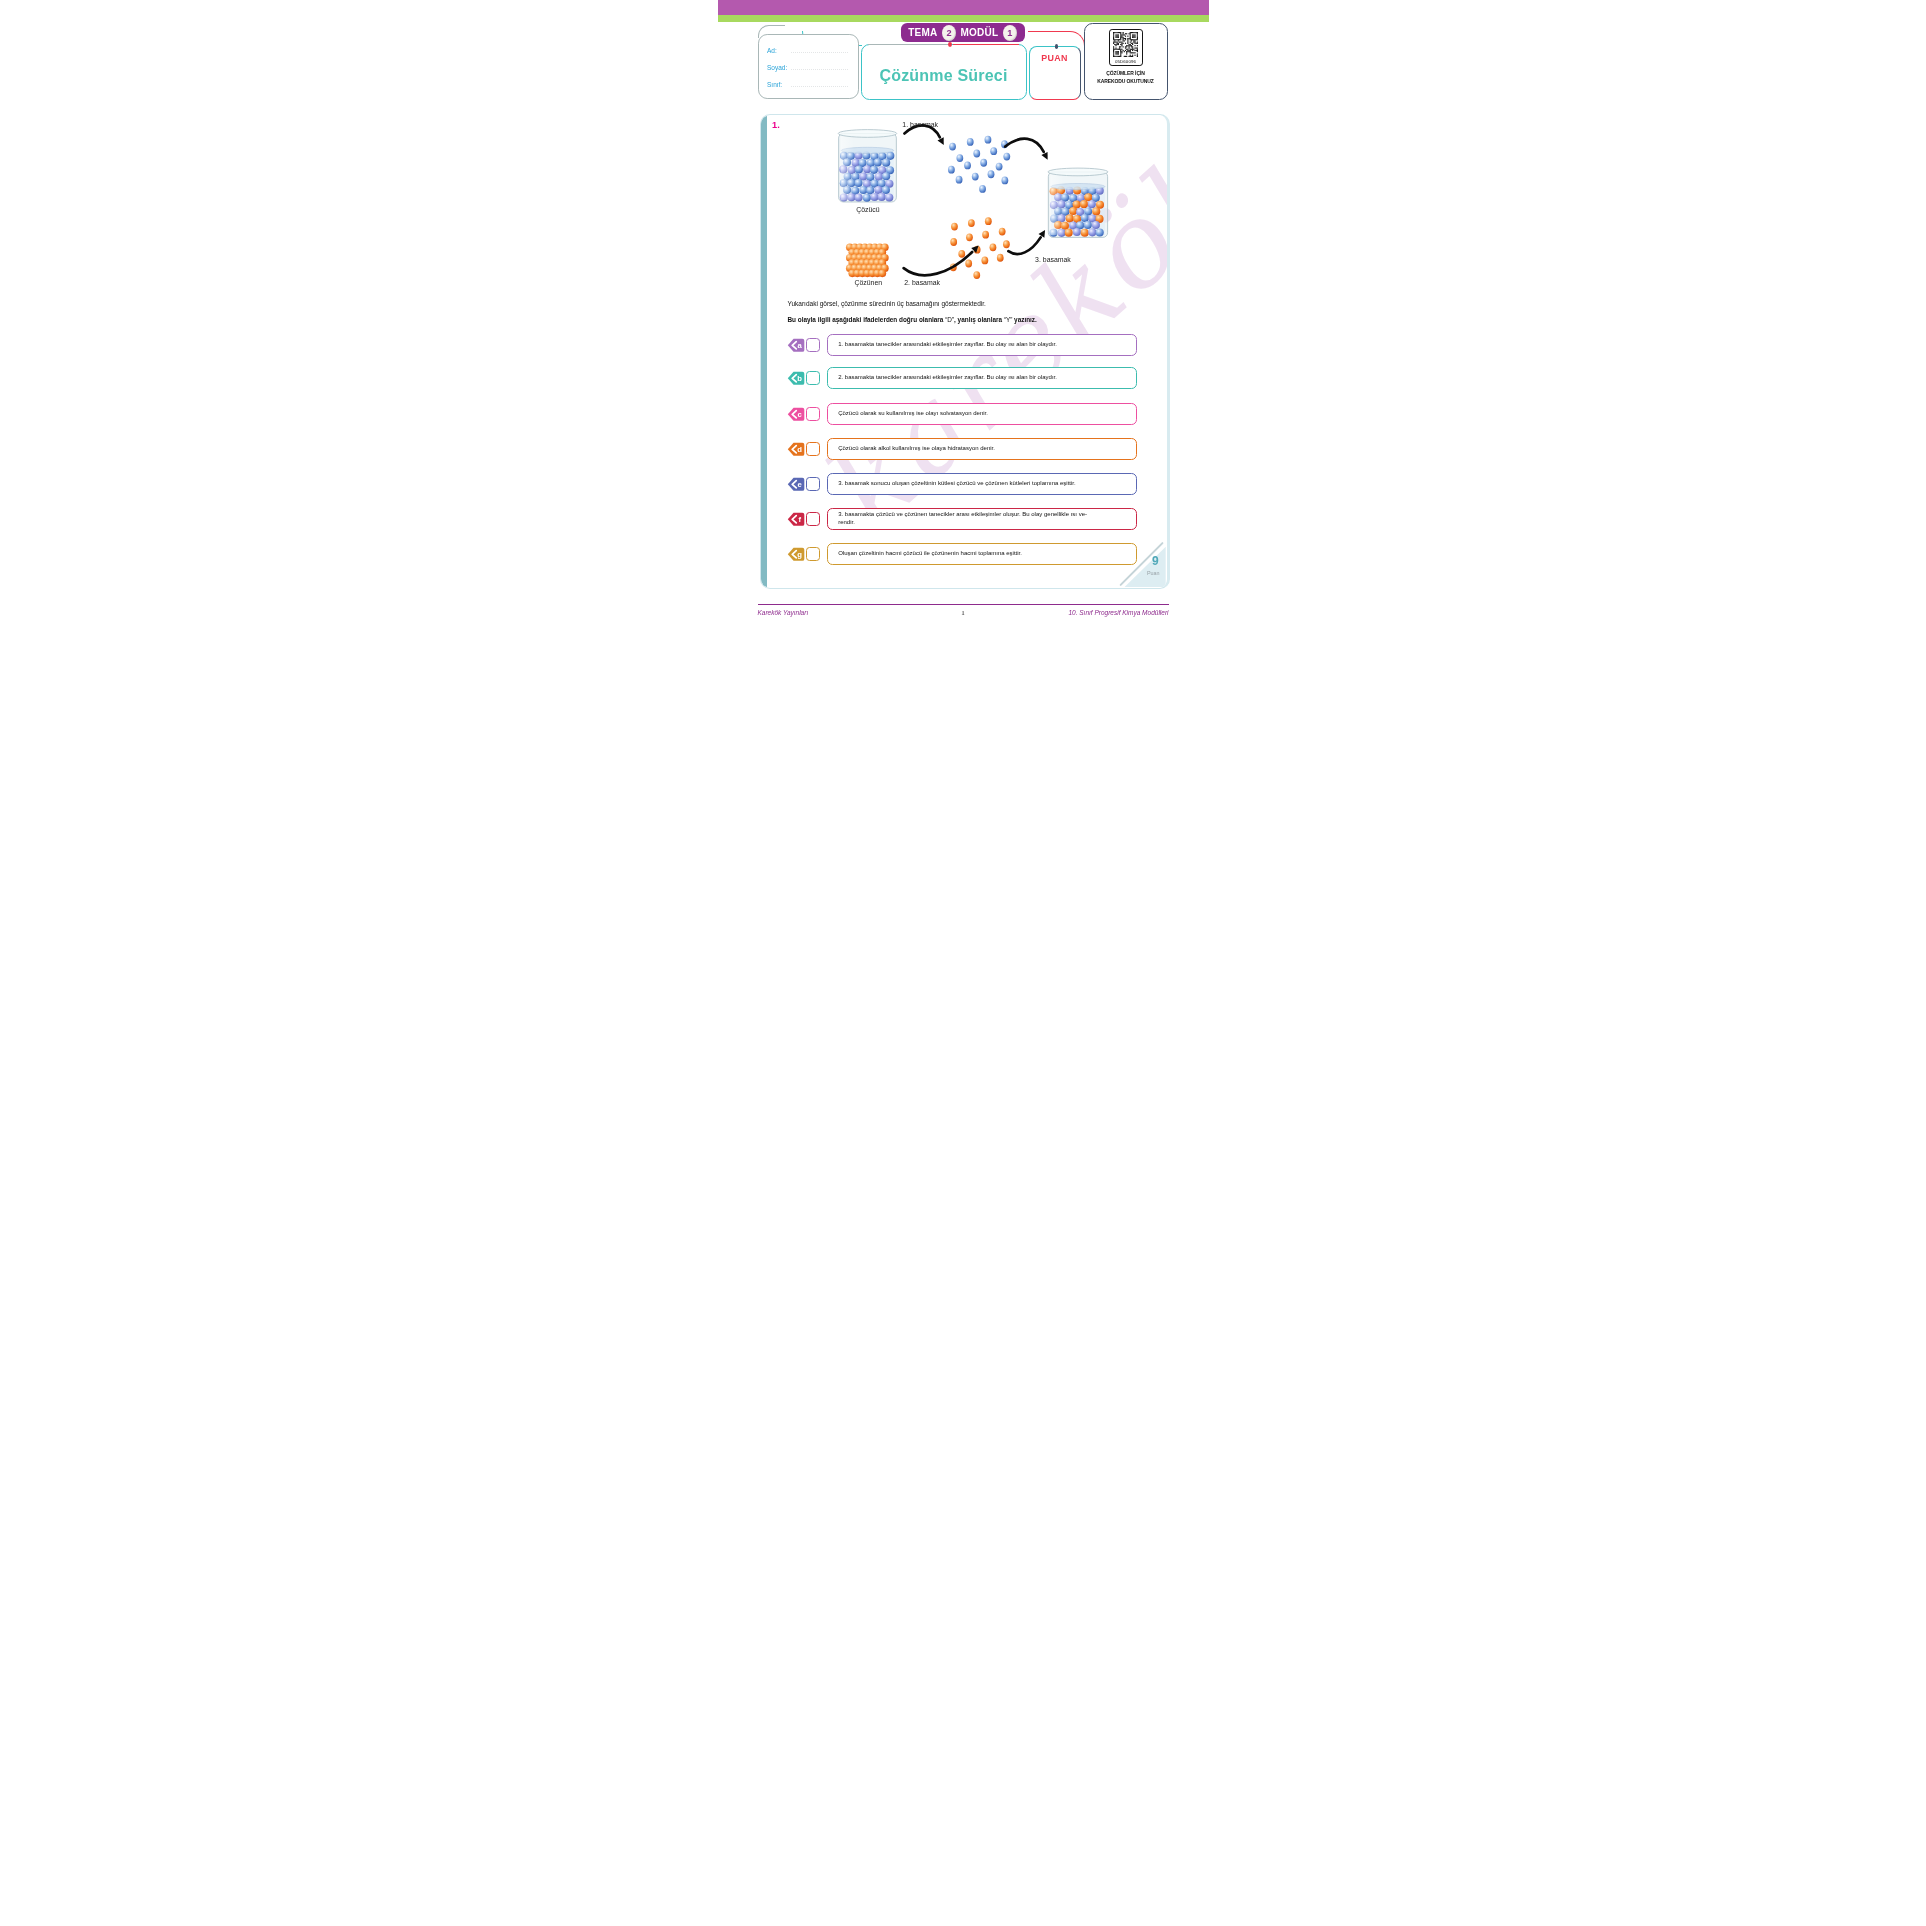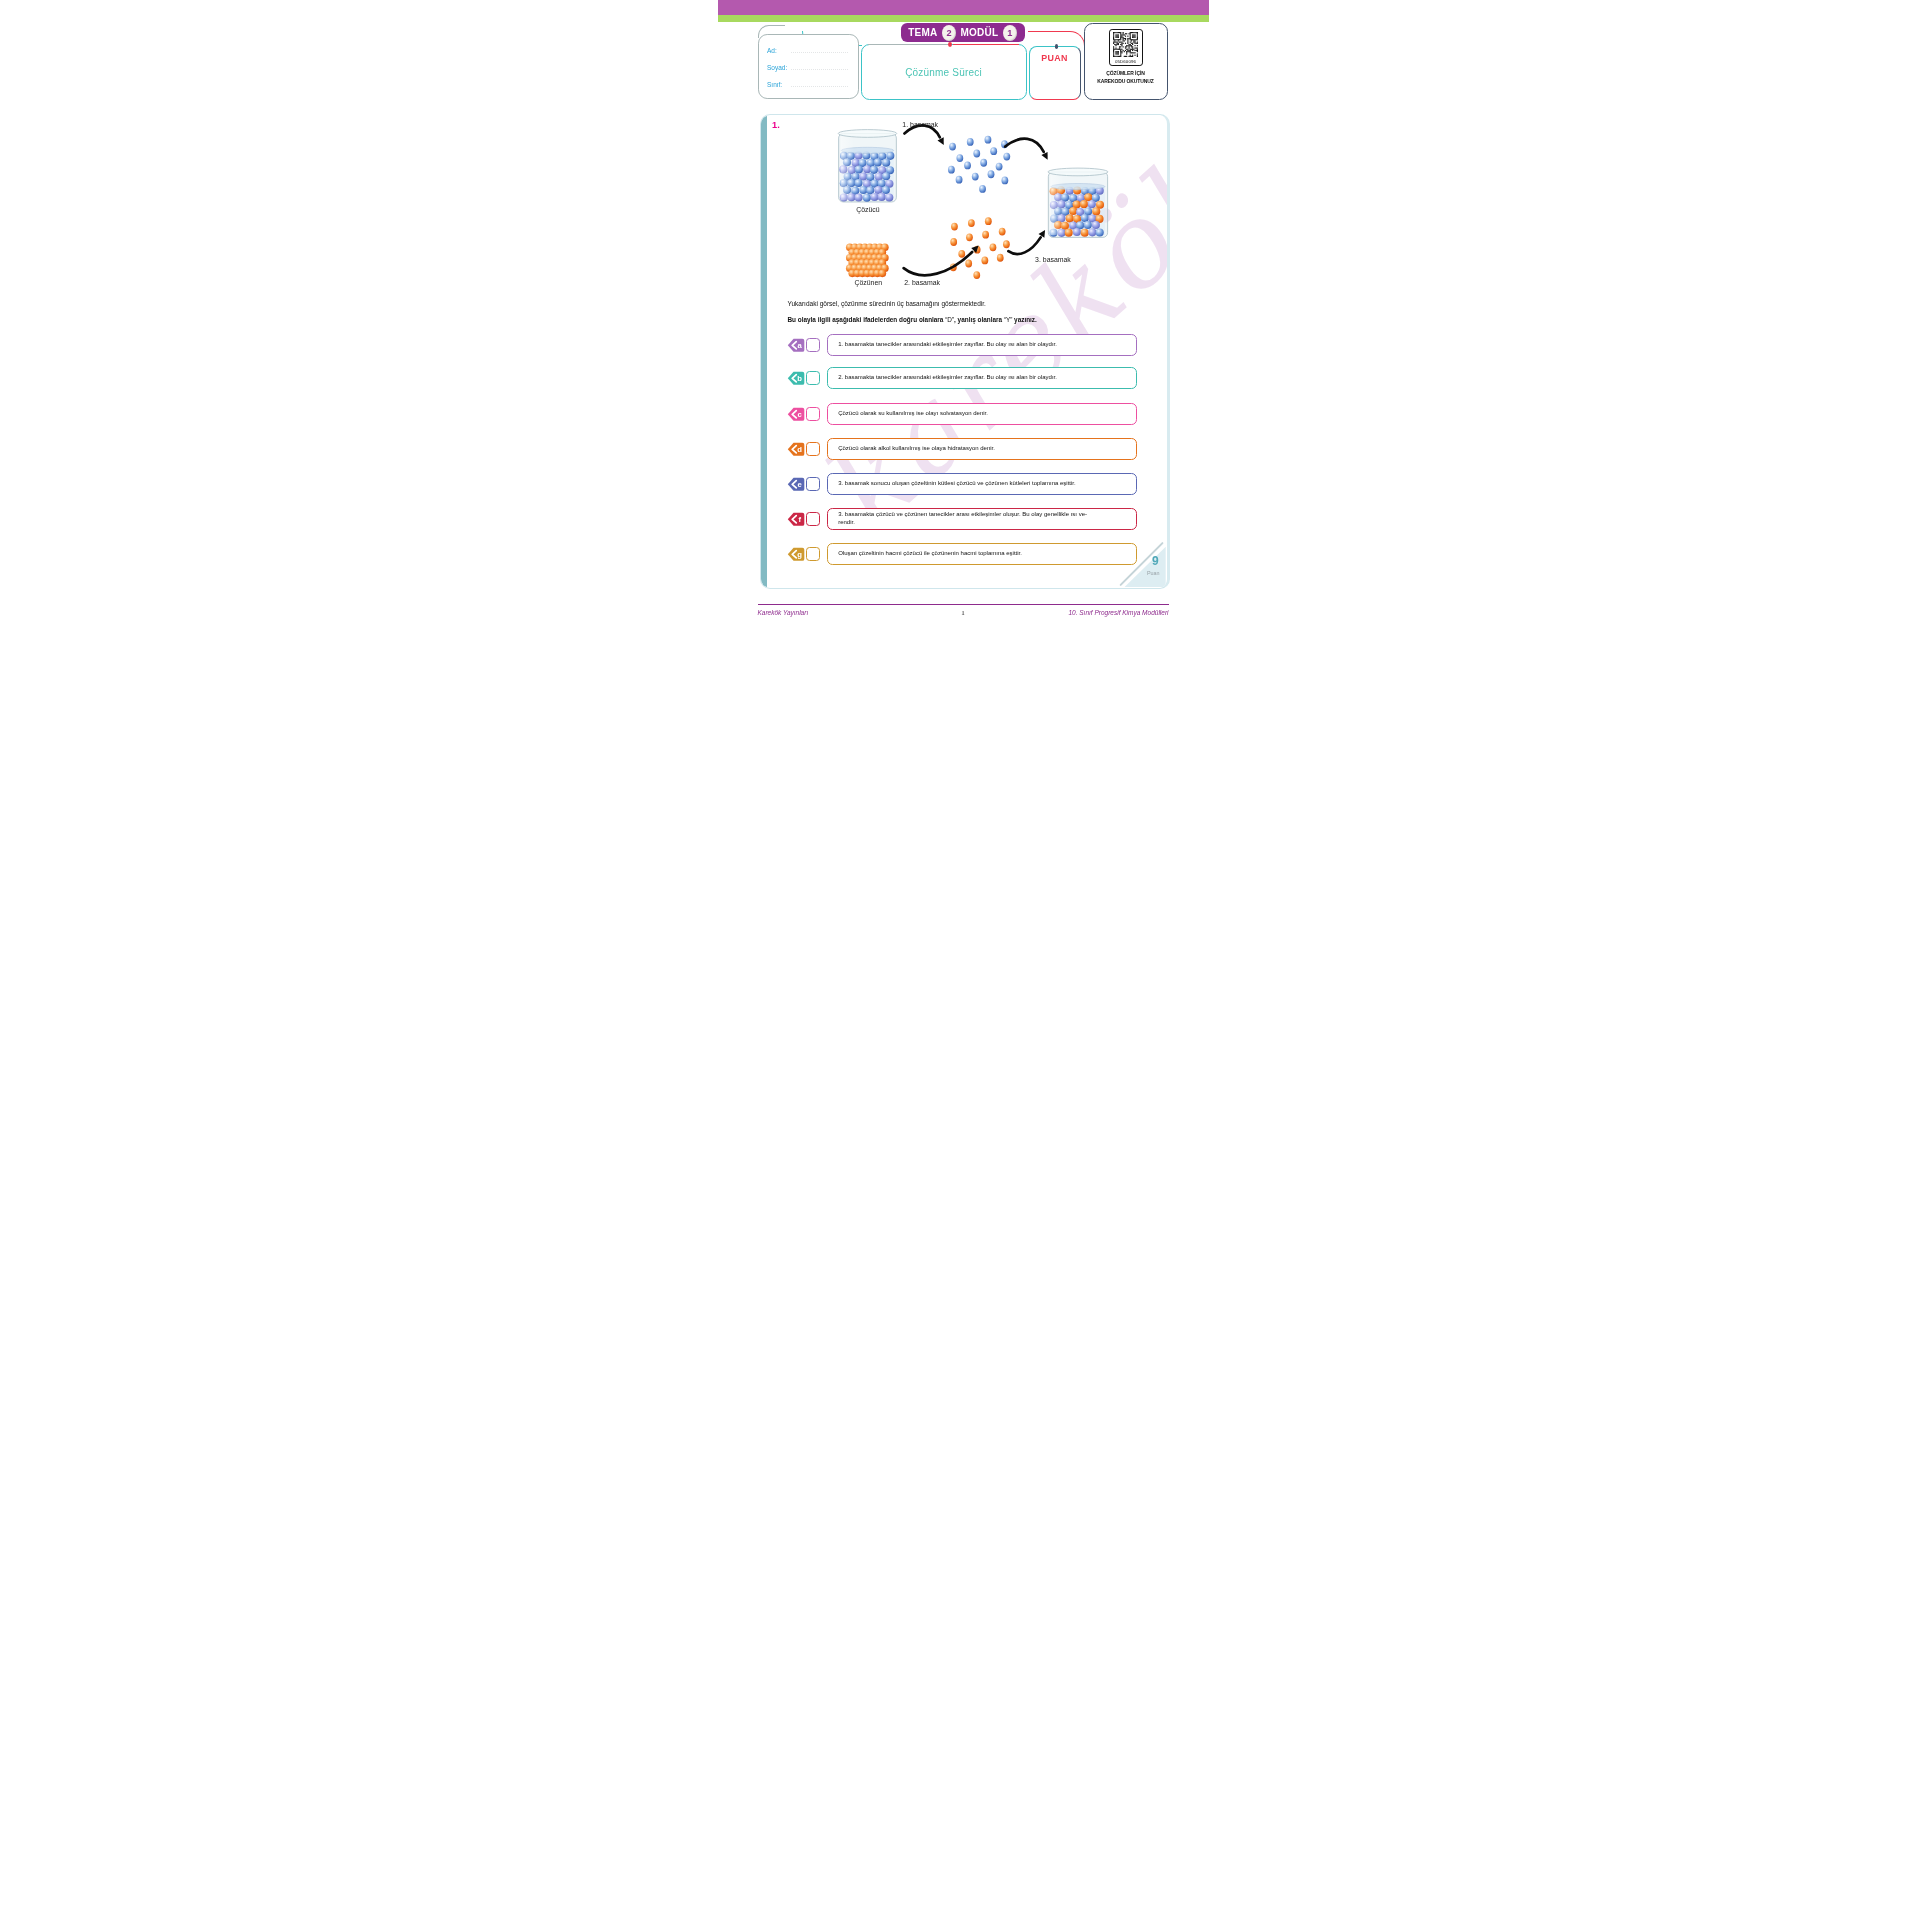--- a/index.html
+++ b/index.html
@@ -26,21 +26,21 @@
   .name-box { position:absolute; left:40px; top:34px; width:101px; height:65px; border:1.2px solid var(--gray-border); border-radius:9.2px; background:#fff; z-index:2; }
   .name-row { display:flex; align-items:baseline; margin:10px 7px 0 8.5px; }
   .name-row:first-child { margin-top:11.6px; }
   .name-label { width:24px; color:var(--label-blue); font-size:6.5px; }
   .name-dots { flex:1; color:#9aa2a6; font-size:5px; letter-spacing:0.6px; white-space:nowrap; overflow:hidden; }
 
   .title-box { position:absolute; left:143px; top:44px; width:166px; height:56px; border:1.2px solid var(--teal); border-radius:8.5px; background:#fff; z-index:2; }
   .title-box .top-gray { position:absolute; left:6.2px; top:-1.2px; width:81px; height:1.2px; background:var(--gray-border); }
   .title-box .top-red  { position:absolute; left:91px; right:6.2px; top:-1.2px; height:1.2px; background:var(--red); }
   .title-box .red-dot  { position:absolute; left:86px; top:-3.1px; width:4.2px; height:5px; border-radius:50%; background:var(--red); }
-  .module-title { margin-top:22px; text-align:center; color:var(--title-teal); font-size:10px; font-weight:normal; letter-spacing:0.2px; }
+  .module-title { margin-top:22px; text-align:center; color:var(--title-teal); font-size:16px; font-weight:bold; letter-spacing:0.2px; }
 
   .puan-box { position:absolute; left:311px; top:46px; width:52px; height:54px; border:1.2px solid;
     border-left-color:var(--teal); border-top-color:var(--teal); border-right-color:var(--navy); border-bottom-color:var(--red);
     border-radius:7.7px; background:#fff; z-index:2; }
   .puan-box .navy-dot { position:absolute; left:50%; top:-3.1px; width:3.9px; height:4.6px; border-radius:50%; background:var(--navy); }
   .puan-label { margin-top:6.2px; text-align:center; color:var(--red); font-weight:bold; font-size:8.9px; letter-spacing:0.4px; }
 
   .qr-box { position:absolute; left:366px; top:23px; width:84px; height:77px; border:1.2px solid var(--navy); border-radius:8.5px; background:#fff; z-index:2; }
   .qr-frame { width:34px; margin:5px auto 0; border:1px solid #151515; border-radius:3.1px; padding:2.3px 1.9px 1.2px; background:#fff; text-align:center; }
   .qr-code-text { font-size:4.4px; margin-top:0.8px; letter-spacing:0.1px; color:#111; }

